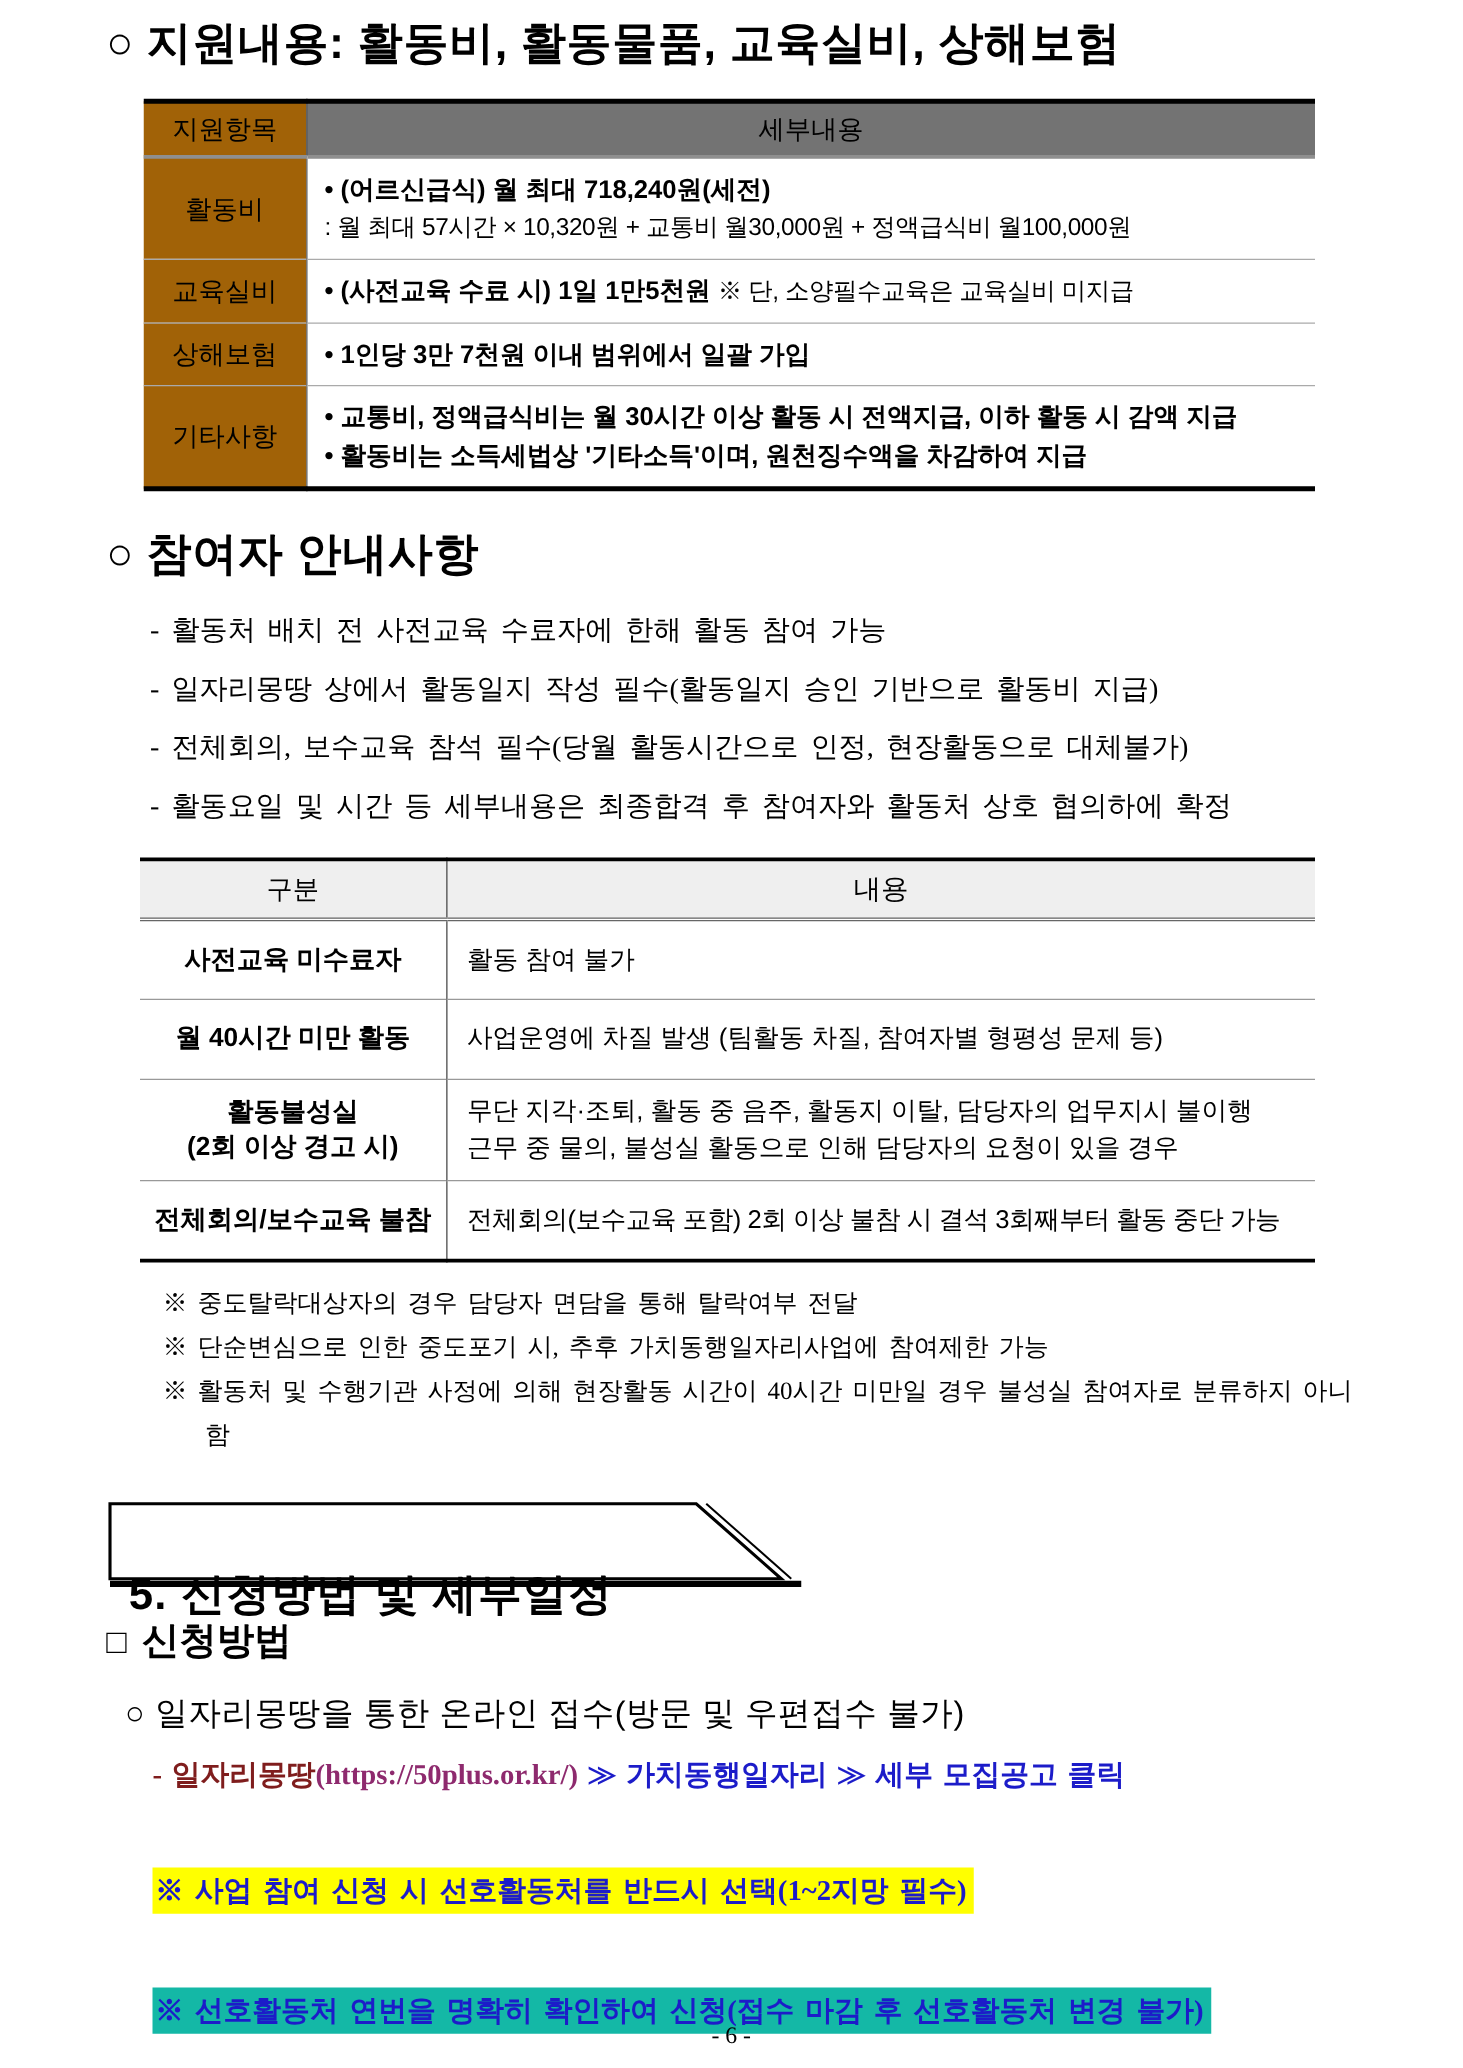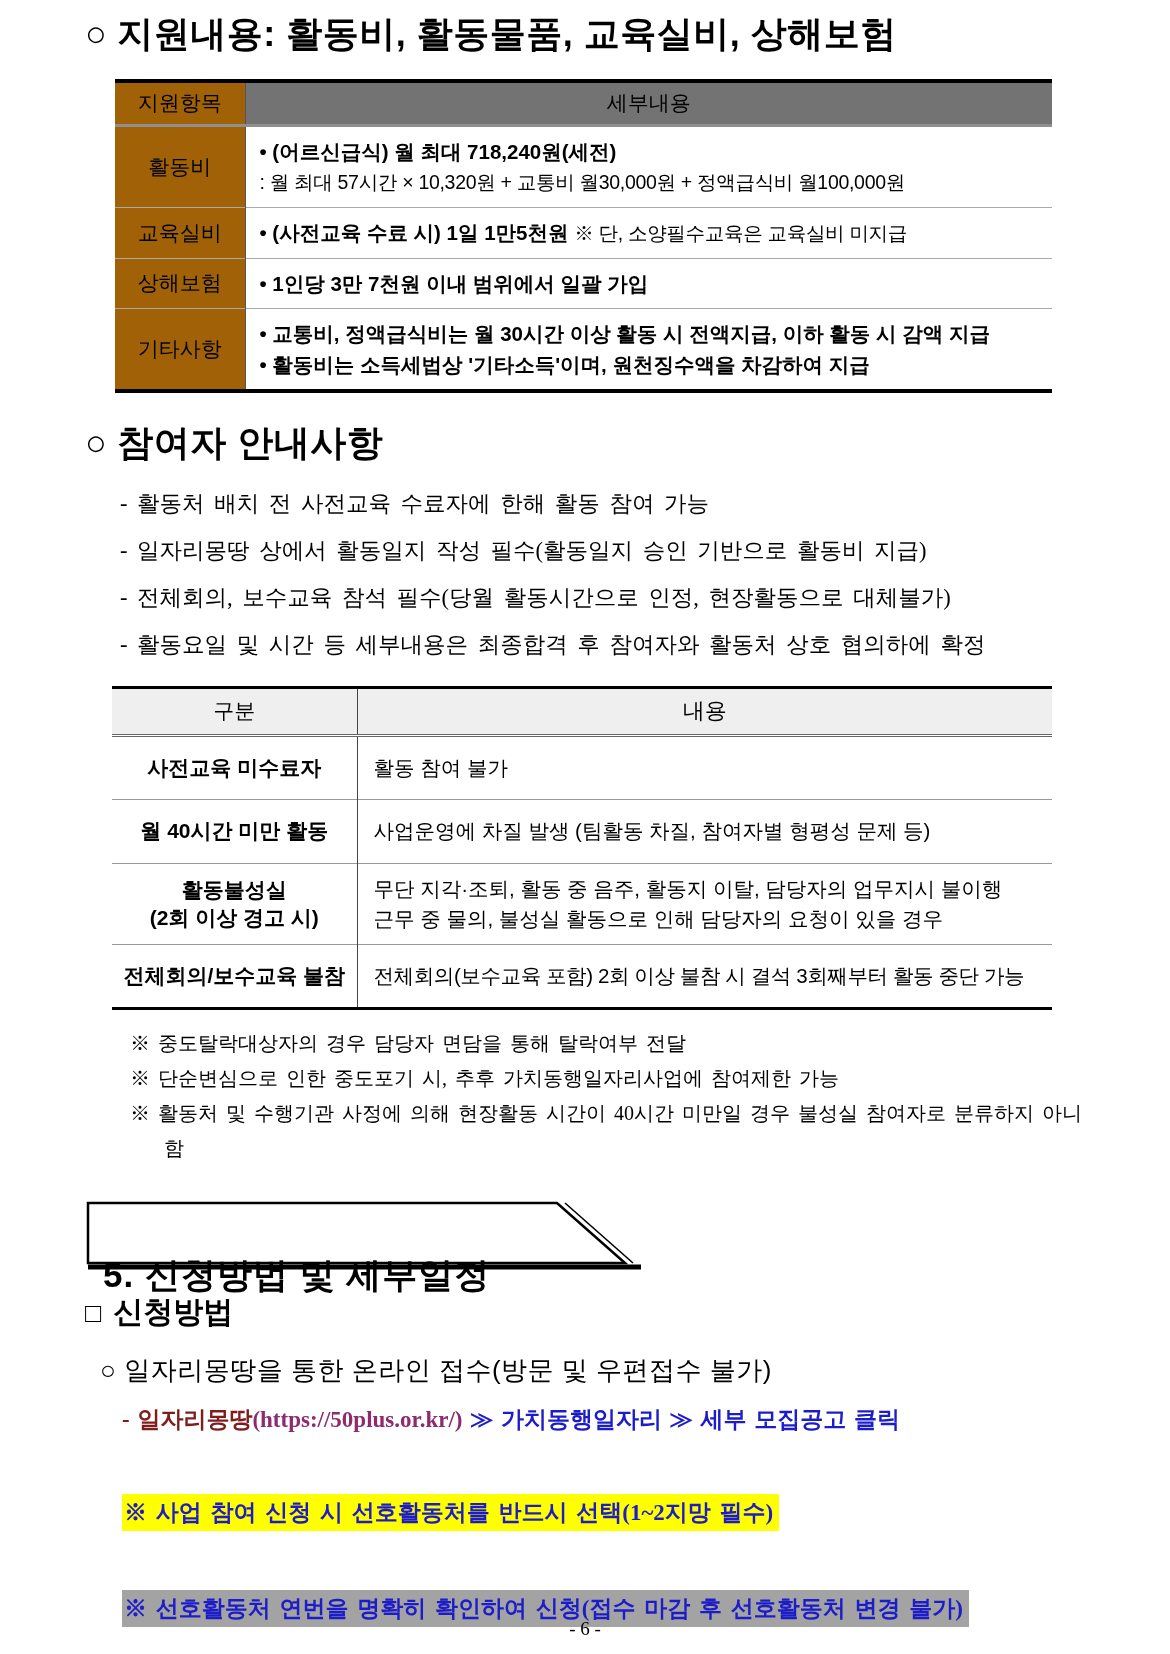--- a/index.html
+++ b/index.html
@@ -177,21 +177,21 @@
   </div>
 
   <div class="link-line">
     <span style="color:#7f1d1d;">- 일자리몽땅</span><span style="color:#8e2a6e;">(https://50plus.or.kr/)</span><span style="color:#1c1cc9;"> ≫ 가치동행일자리 ≫ 세부 모집공고 클릭</span>
   </div>
 
   <div class="hl-wrap">
     <span class="hl" style="color:#1c1cc9;background:#ffff00;">※ 사업 참여 신청 시 선호활동처를 반드시 선택(1~2지망 필수)</span>
   </div>
   <div class="hl-wrap">
-    <span class="hl" style="color:#1c1cc9;background:#a3a3a3;text-align:right;">※ 선호활동처 연번을 명확히 확인하여 신청(접수 마감 후 선호활동처 변경 불가)</span>
+    <span class="hl" style="color:#1c1cc9;background:#14b8a6;text-align:right;">※ 선호활동처 연번을 명확히 확인하여 신청(접수 마감 후 선호활동처 변경 불가)</span>
   </div>
   <div class="hl-wrap">
     <span class="hl" style="color:#4d7c0f;background:#ffff00;">※ 지정된 신청방법 이외의 방법으로 신청할 경우, 신청대상으로 분류하지 않음</span>
   </div>
   <div class="hl-wrap">
     <span class="hl" style="color:#1c1cc9;background:#ffff00;">※ 공동 모집 시 1개의 공고만 신청가능, 다른 공고 지원 원할 시 취소 후 재신청</span>
   </div>
 
   <div class="pagenum">- 6 -</div>
 

